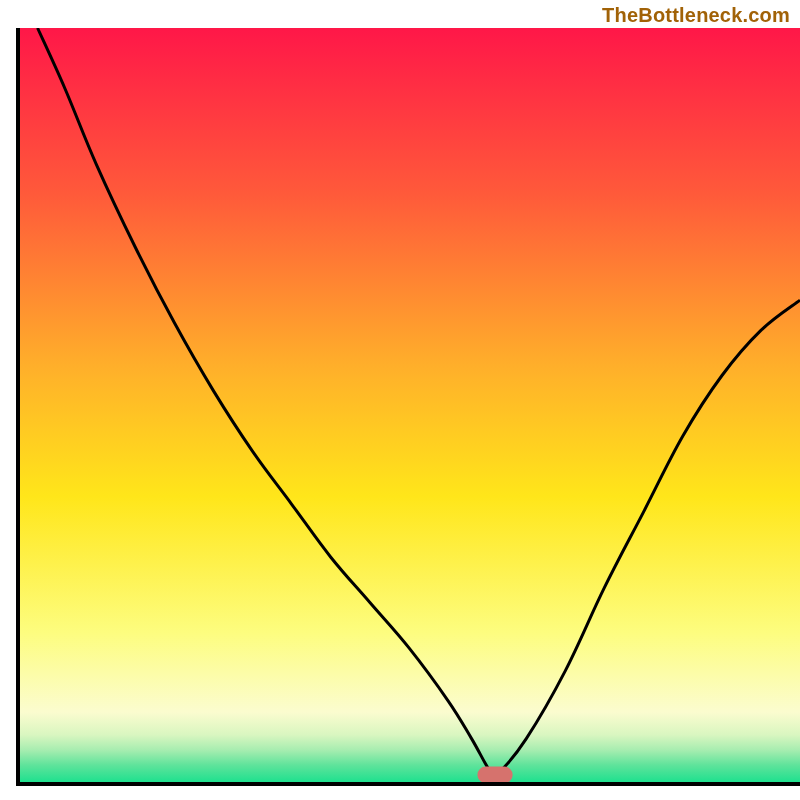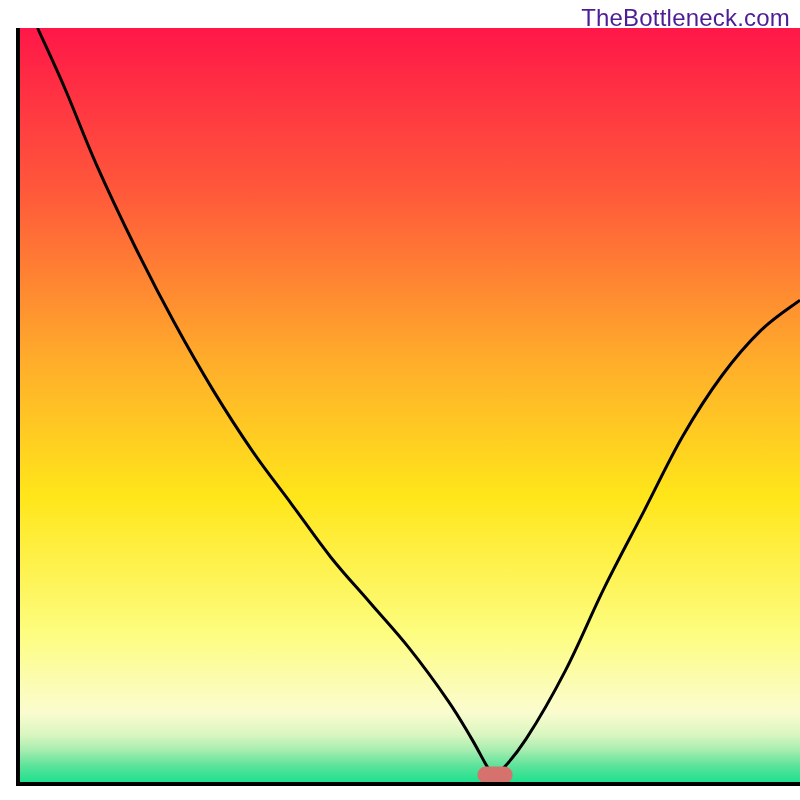--- a/index.html
+++ b/index.html
@@ -12,23 +12,23 @@
   }
   .chart-container {
     position: relative;
     width: 800px;
     height: 800px;
   }
   .watermark {
     position: absolute;
     top: 4px;
     right: 10px;
-    font-size: 24px;
-    font-weight: 400;
-    color: #4c1d95;
+    font-size: 20px;
+    font-weight: 700;
+    color: #a16207;
     letter-spacing: 0.2px;
     z-index: 5;
     user-select: none;
   }
   svg {
     display: block;
   }
 </style>
 </head>
 <body>

